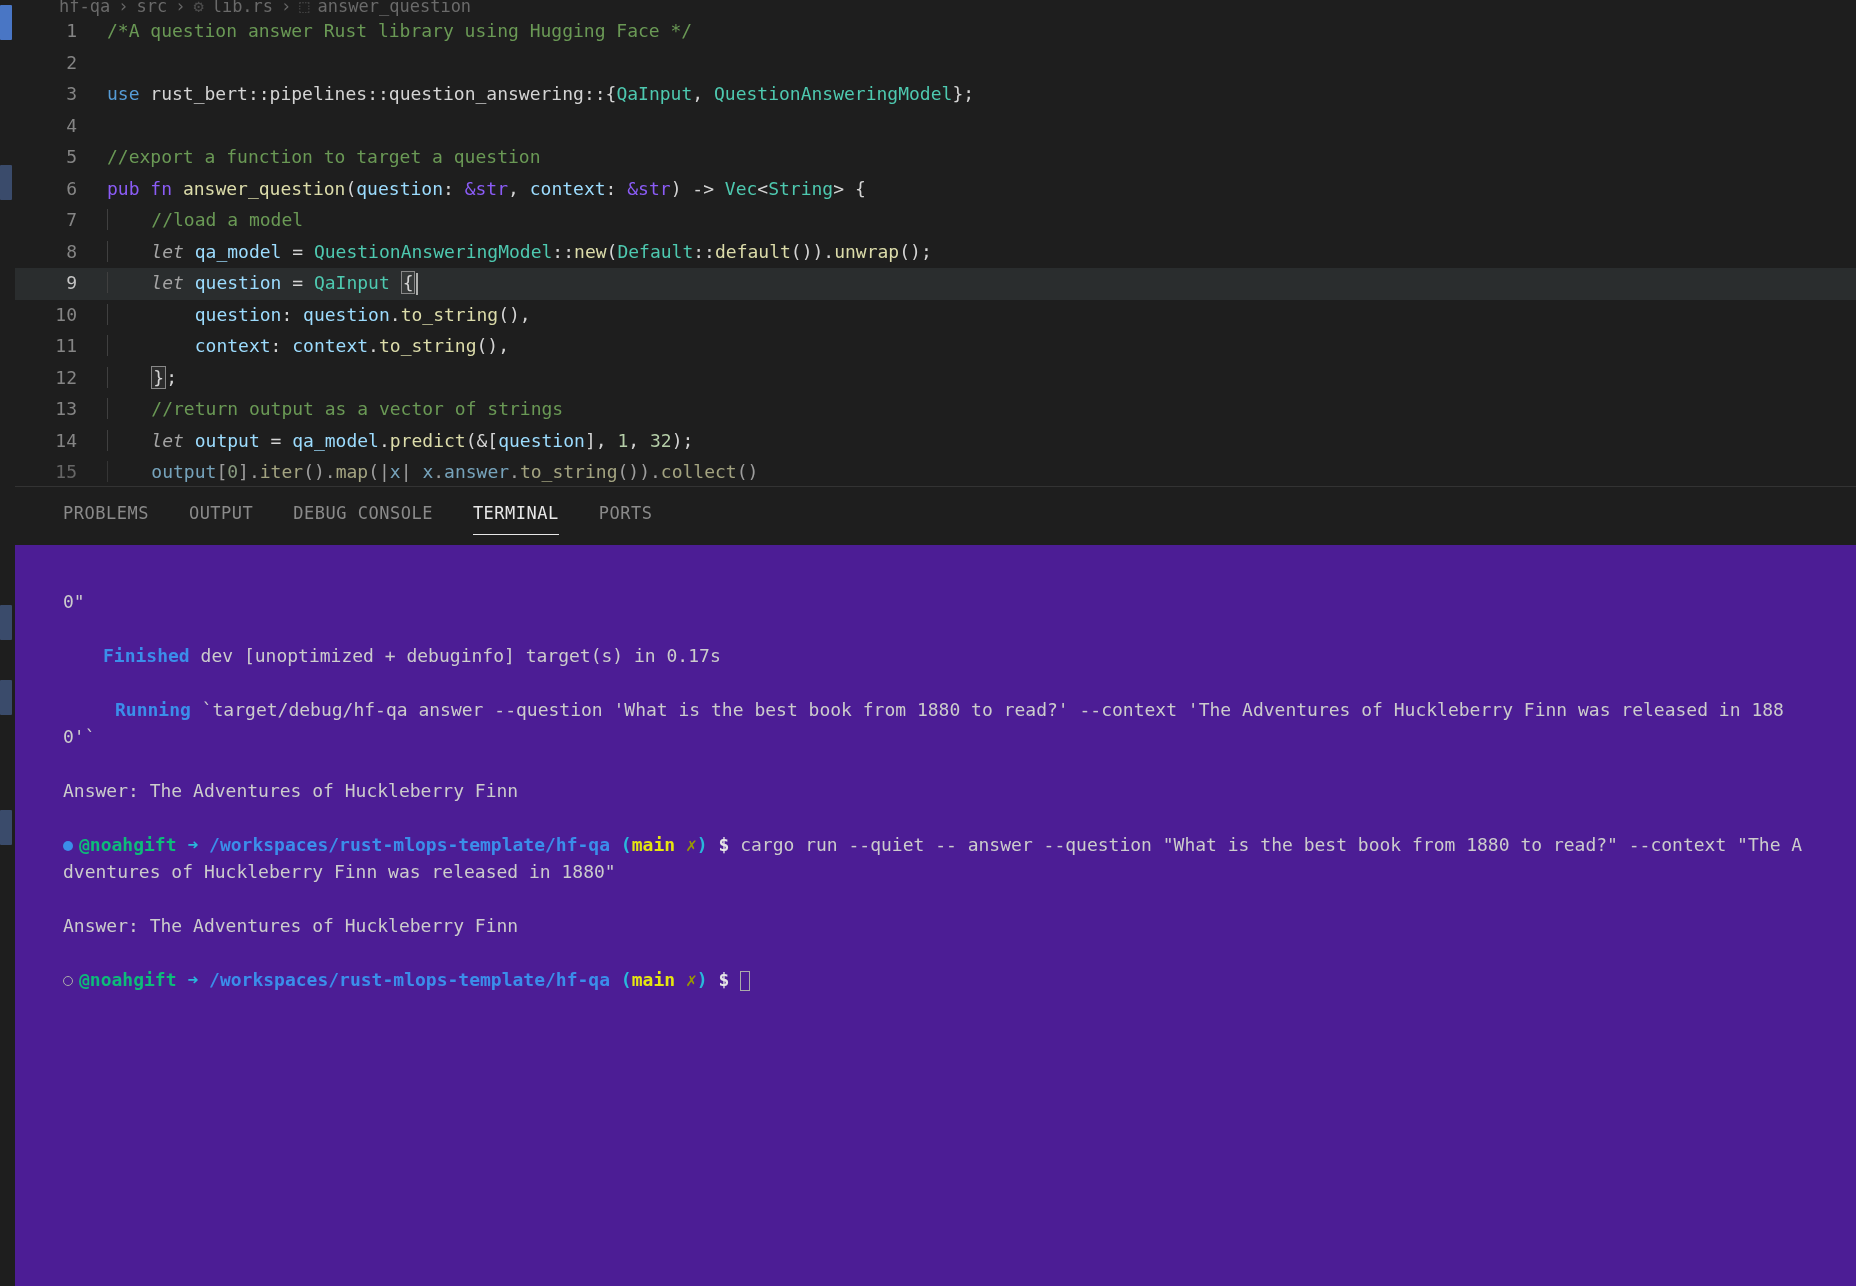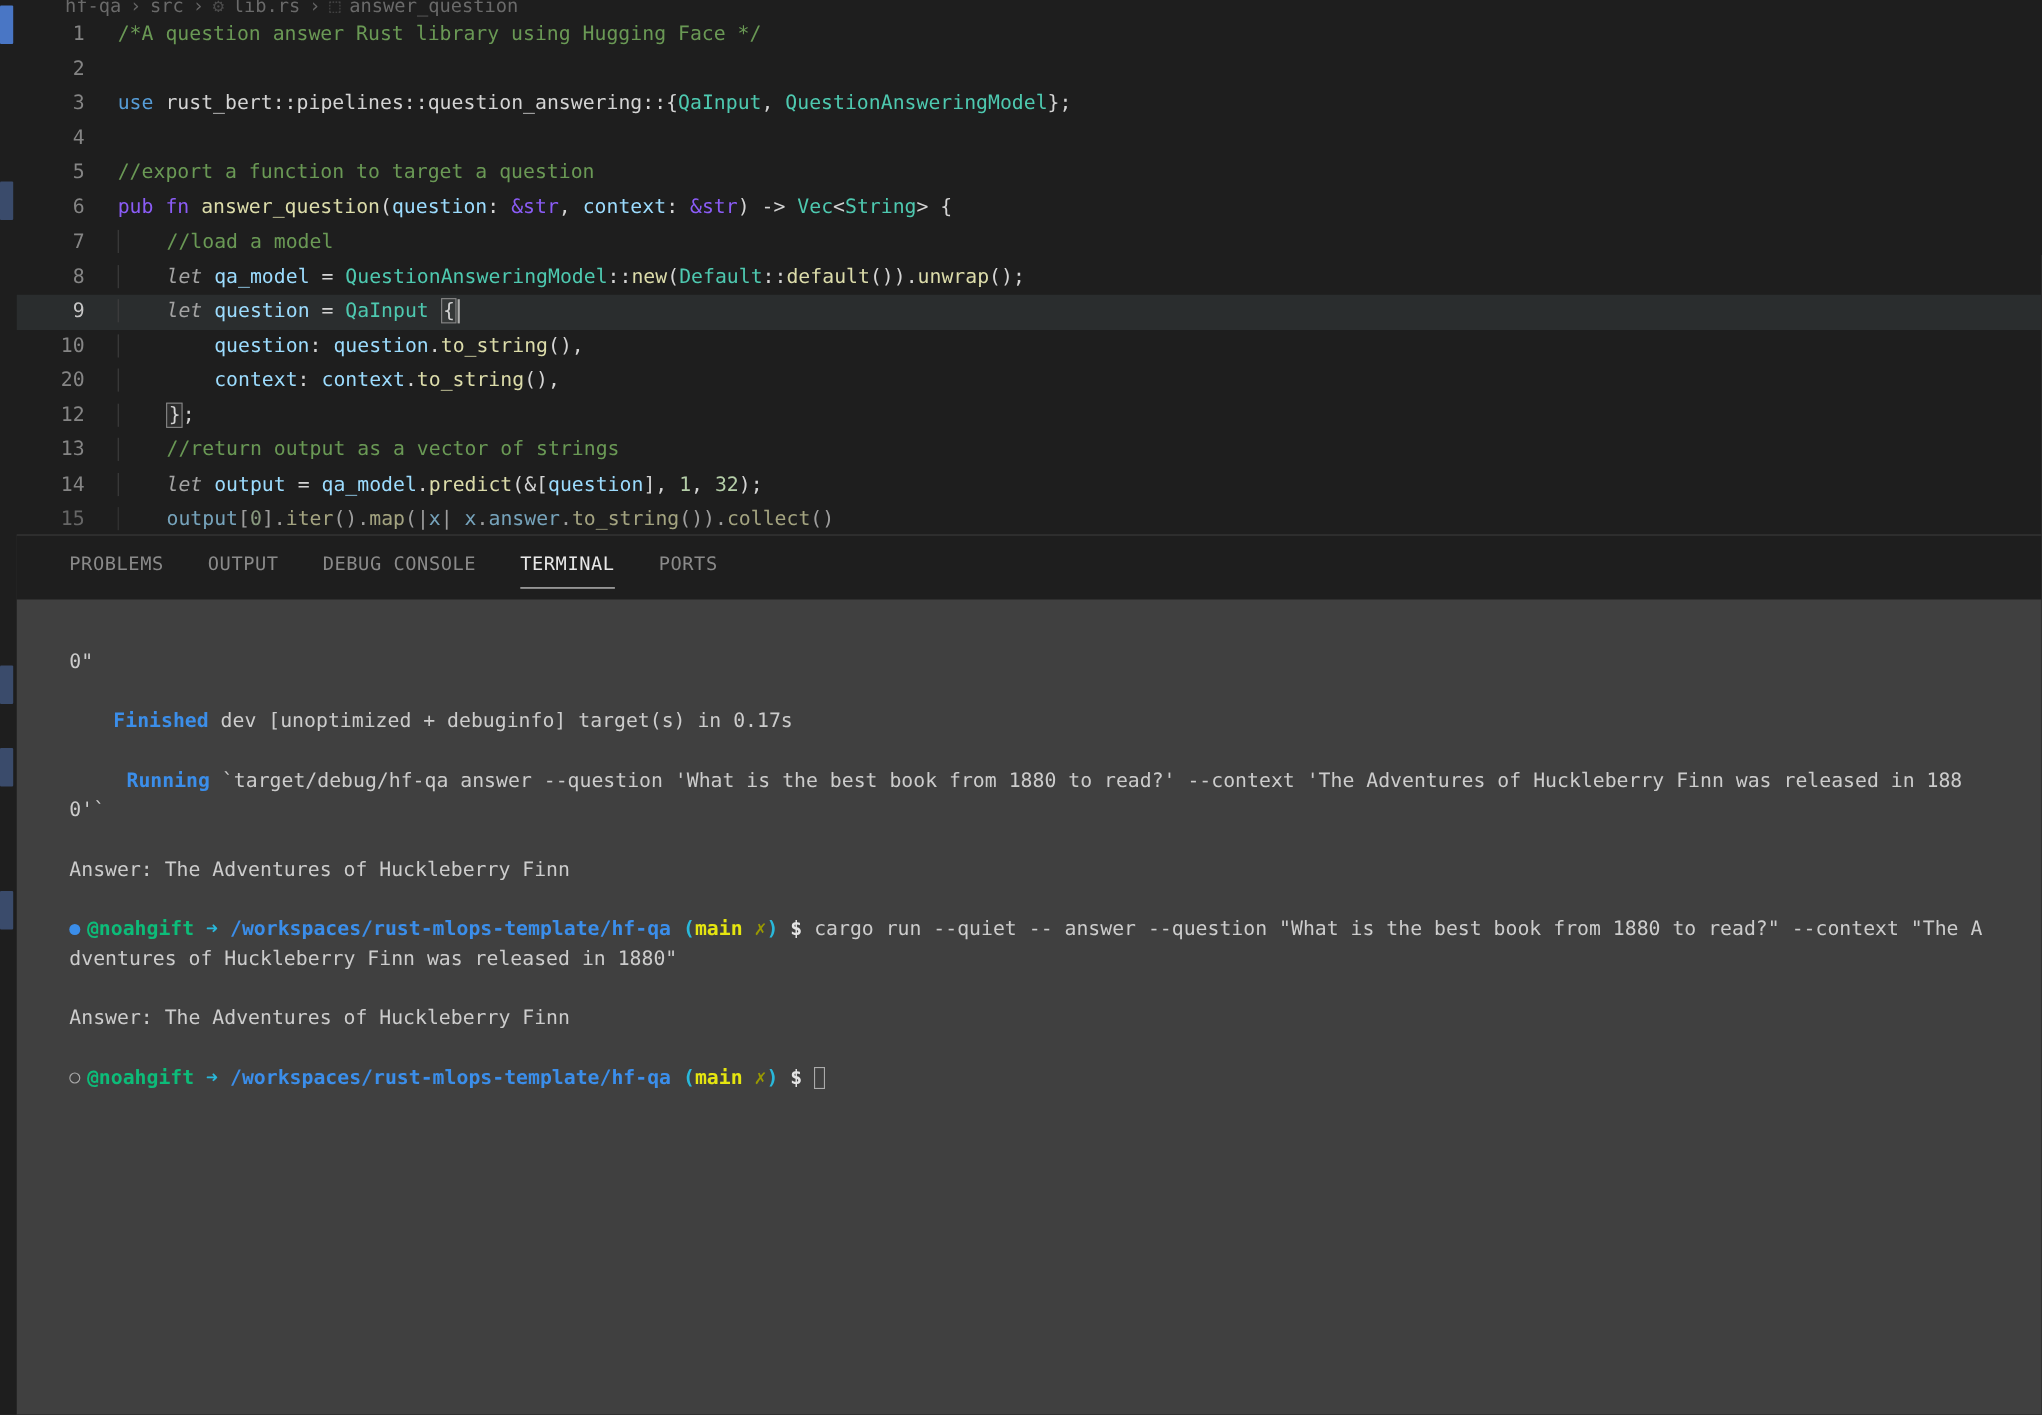--- a/index.html
+++ b/index.html
@@ -98,21 +98,21 @@
     .c-let { color: #a3a3a3; font-style: italic; }
     .c-number { color: #b5cea8; }
     .bracket-match {
       border: 1px solid #888;
       background: rgba(100,100,100,0.2);
       padding: 0 1px;
     }
     .panel {
       flex: 1;
       border-top: 1px solid #333;
-      background: #404040;
+      background: #4c1d95;
       display: flex;
       flex-direction: column;
     }
     .panel-tabs {
       display: flex;
       gap: 40px;
       padding: 12px 48px 10px;
       background: #1e1e1e;
       font-size: 17px;
       letter-spacing: 0.5px;
@@ -240,21 +240,21 @@
       </div>
       <div class="line current">
         <div class="line-num">9</div>
         <div class="code"><span style="border-left: 1px solid rgb(64, 64, 64); margin-left: 0px;">    </span><span class="c-let">let</span><span class="c-punct"> </span><span class="c-var">question</span><span class="c-punct"> = </span><span class="c-type">QaInput</span><span class="c-punct"> </span><span class="bracket-match">{</span><span class="cursor-bar"></span></div>
       </div>
       <div class="line">
         <div class="line-num">10</div>
         <div class="code"><span style="border-left: 1px solid rgb(64, 64, 64); margin-left: 0px;">        </span><span class="c-var">question</span><span class="c-punct">: </span><span class="c-var">question</span><span class="c-punct">.</span><span class="c-method">to_string</span><span class="c-punct">(),</span></div>
       </div>
       <div class="line">
-        <div class="line-num">20</div>
+        <div class="line-num">11</div>
         <div class="code"><span style="border-left: 1px solid rgb(64, 64, 64); margin-left: 0px;">        </span><span class="c-var">context</span><span class="c-punct">: </span><span class="c-var">context</span><span class="c-punct">.</span><span class="c-method">to_string</span><span class="c-punct">(),</span></div>
       </div>
       <div class="line">
         <div class="line-num">12</div>
         <div class="code"><span style="border-left: 1px solid rgb(64, 64, 64); margin-left: 0px;">    </span><span class="bracket-match">}</span><span class="c-punct">;</span></div>
       </div>
       <div class="line">
         <div class="line-num">13</div>
         <div class="code"><span style="border-left: 1px solid rgb(64, 64, 64); margin-left: 0px;">    </span><span class="c-comment">//return output as a vector of strings</span></div>
       </div>

